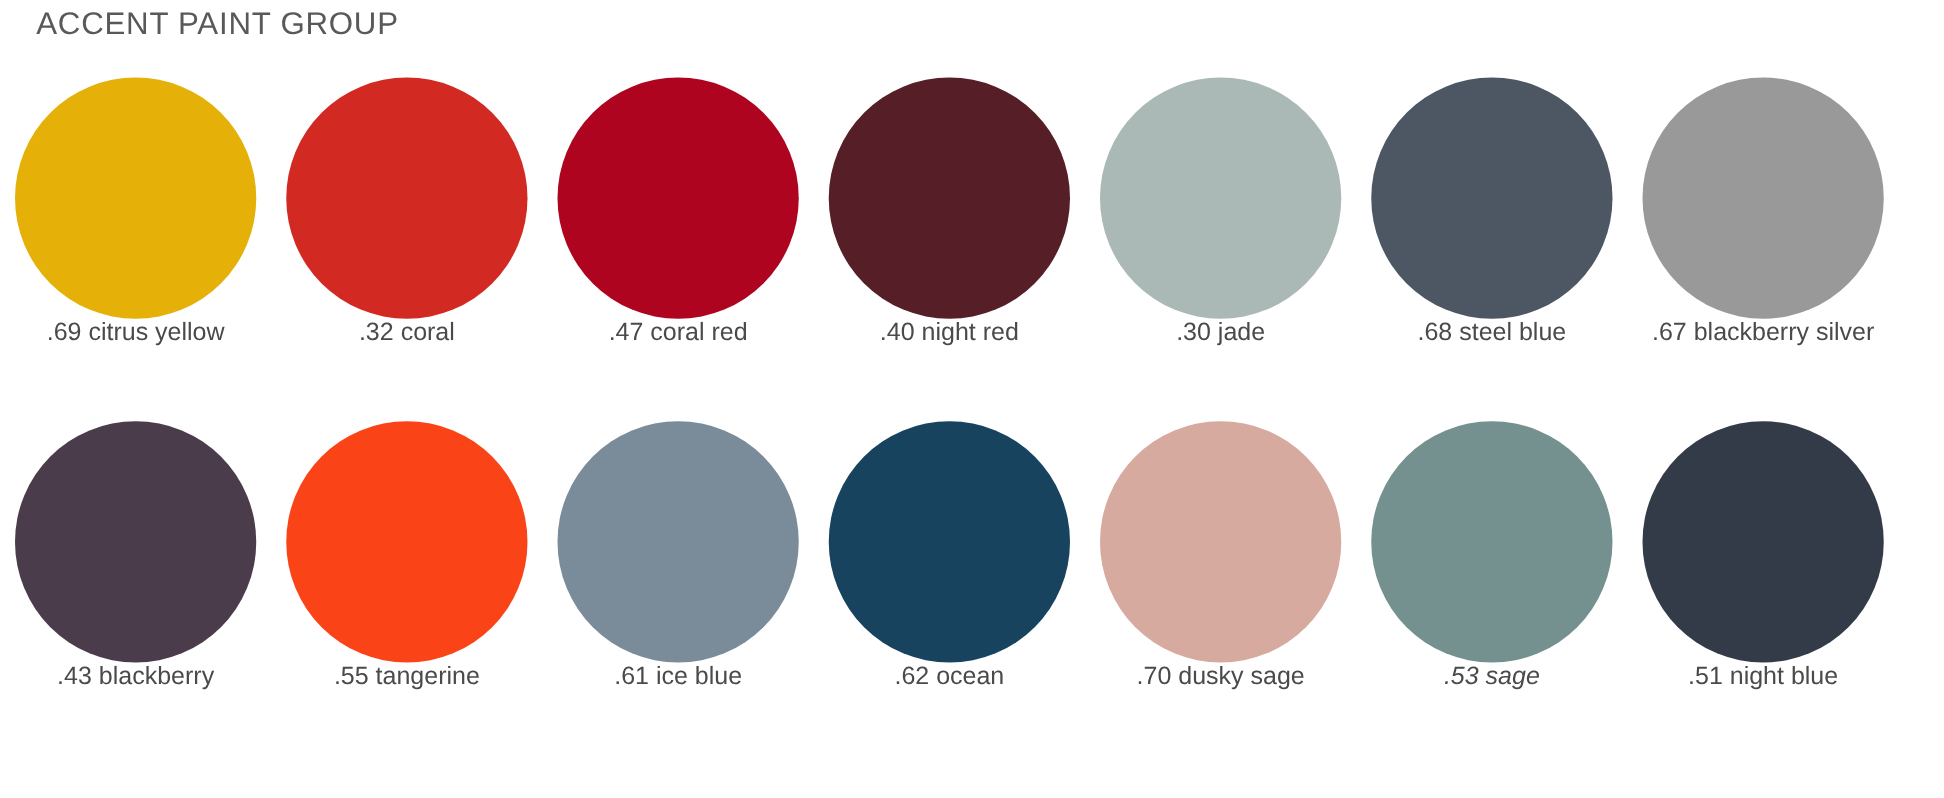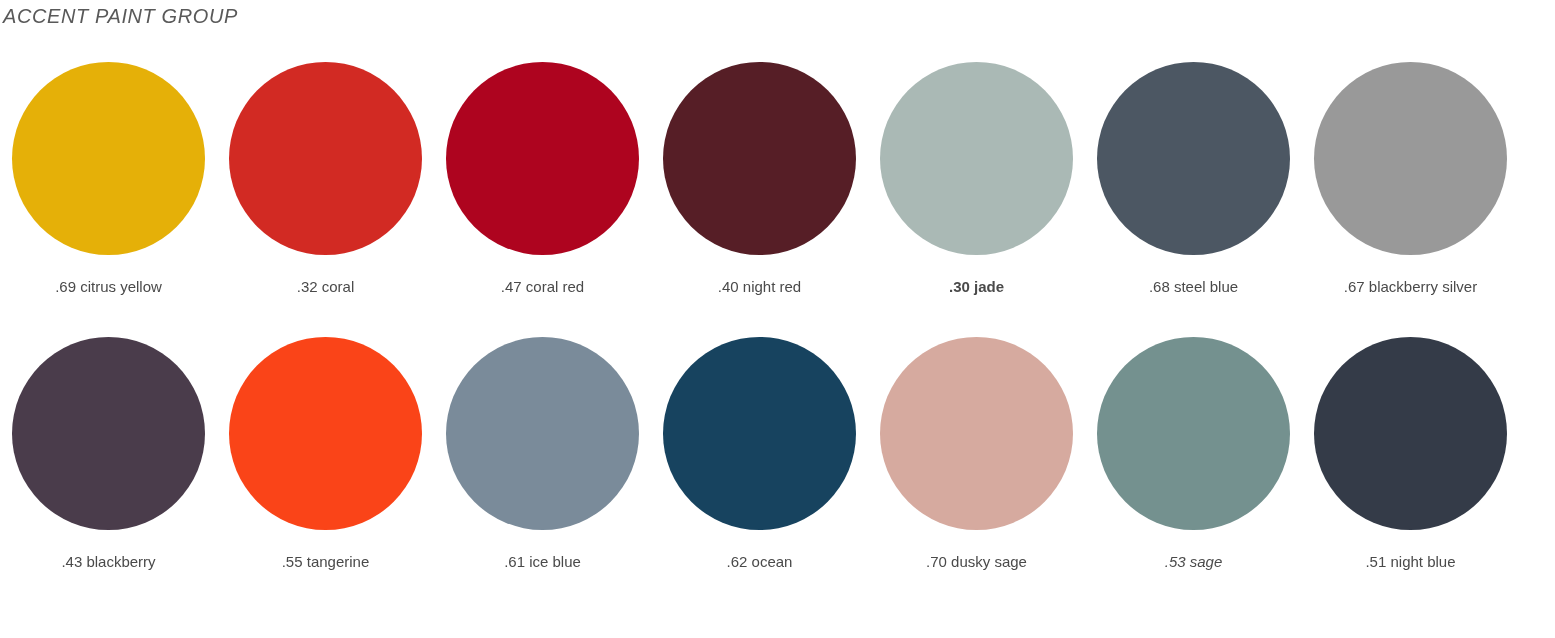--- a/index.html
+++ b/index.html
@@ -18,28 +18,27 @@
 
   .page {
     position: relative;
     width: 1555px;
     height: 638px;
     background: #ffffff;
   }
 
   .page-title {
     position: absolute;
-    left: 3px;
+    left: 29px;
     top: 5px;
-    font-size: 20px;
+    font-size: 25px;
     font-weight: 400;
     letter-spacing: 0.6px;
     color: #595959;
     white-space: nowrap;
-    font-style: italic;
   }
 
   .swatch-grid {
     position: absolute;
     left: 0px;
     top: 62px;
     width: 1555px;
   }
 
   .swatch-row {
@@ -59,22 +58,21 @@
   }
 
   .swatch-disc {
     width: 193px;
     height: 193px;
     border-radius: 50%;
     flex: 0 0 auto;
   }
 
   .swatch-label {
-    margin-top: 24px;
-    font-size: 15px;
+    font-size: 20px;
     font-weight: 400;
     color: #4a4a4a;
     text-align: center;
     white-space: nowrap;
     line-height: 1.1;
   }
 </style>
 </head>
 <body style="background-color: rgb(255, 255, 255);">
 
@@ -96,21 +94,21 @@
       <div class="swatch-cell">
         <div class="swatch-disc" style="background-color: rgb(174, 4, 31);"></div>
         <div class="swatch-label" style="color: rgb(74, 74, 74);">.47 coral red</div>
       </div>
       <div class="swatch-cell">
         <div class="swatch-disc" style="background-color: rgb(86, 30, 38);"></div>
         <div class="swatch-label" style="color: rgb(74, 74, 74);">.40 night red</div>
       </div>
       <div class="swatch-cell">
         <div class="swatch-disc" style="background-color: rgb(170, 185, 181);"></div>
-        <div class="swatch-label" style="color: rgb(74, 74, 74); font-weight: bold;">.30 jade</div>
+        <div class="swatch-label" style="color: rgb(74, 74, 74);">.30 jade</div>
       </div>
       <div class="swatch-cell">
         <div class="swatch-disc" style="background-color: rgb(76, 87, 99);"></div>
         <div class="swatch-label" style="color: rgb(74, 74, 74);">.68 steel blue</div>
       </div>
       <div class="swatch-cell">
         <div class="swatch-disc" style="background-color: rgb(153, 153, 153);"></div>
         <div class="swatch-label" style="color: rgb(74, 74, 74);">.67 blackberry silver</div>
       </div>
     </div>

